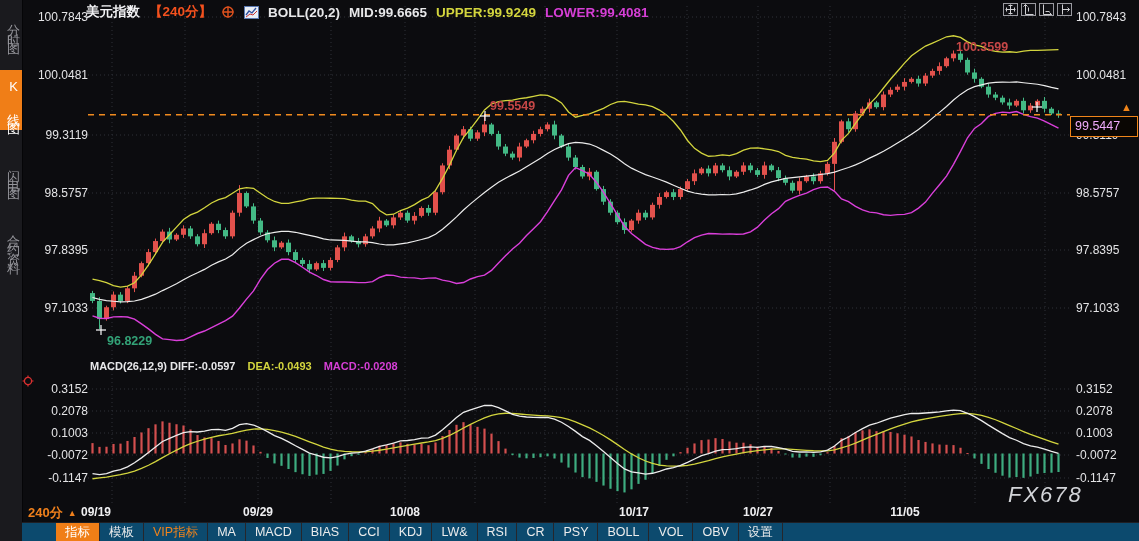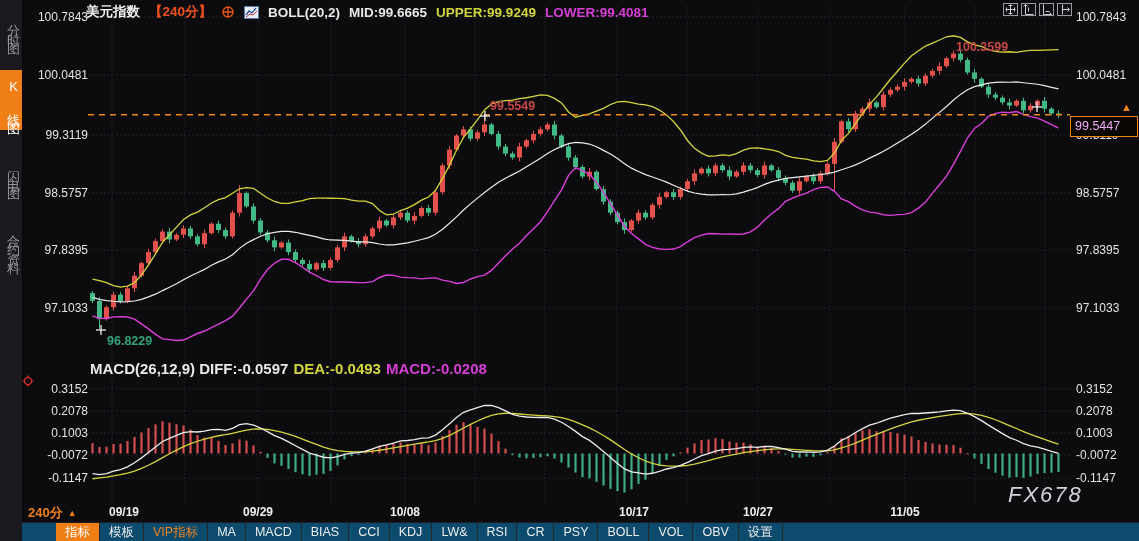--- a/index.html
+++ b/index.html
@@ -19,21 +19,21 @@
   .h-boll,.h-mid{color:#e8e8ea;text-align:right;} .h-upper{color:#d3d53e;} .h-lower{color:#d63fd6;}
   .h-icon{display:inline-block;line-height:0;}
   
   #topicons{position:absolute;left:1003px;top:3px;display:flex;gap:3px;}
   .ticon{width:15px;height:13px;border:1px solid #9a9aa0;box-sizing:border-box;display:flex;align-items:center;justify-content:center;background:#101014;}
   
   .tick{position:absolute;font-size:12px;line-height:14px;color:#e4e4e6;white-space:nowrap;}
   .tick.l{transform:translateX(-100%);}
   .date{position:absolute;font-size:12px;font-weight:bold;color:#f0f0f2;transform:translateX(-50%);top:505px;}
   
-  #macdlegend{position:absolute;left:90px;top:360px;display:flex;gap:5px;font-size:15px;font-weight:bold;white-space:nowrap;}
+  #macdlegend{position:absolute;left:90px;top:360px;display:flex;gap:12px;font-size:11px;font-weight:bold;white-space:nowrap;}
   .m-main{color:#e8e8ea;} .m-dea{color:#d3d53e;} .m-macd{color:#d63fd6;}
   
   #alert{position:absolute;left:22px;top:375px;line-height:0;}
   
   #pricebox{position:absolute;left:1070px;top:116px;width:62px;height:19px;background:#0a0603;
             border:1px solid #f0851a;color:#f0abfc;font-size:12.5px;line-height:19px;padding-left:4px;z-index:5;}
   #pricearrow{position:absolute;left:1121px;top:102px;color:#f0851a;font-size:11px;z-index:6;line-height:1;}
   
   #periodrow{position:absolute;left:28px;top:504px;color:#f0801c;font-size:13px;font-weight:bold;display:flex;align-items:center;gap:5px;}
   #periodrow .arr{font-size:9px;}
@@ -617,21 +617,21 @@
 
   <div id="pricearrow">▲</div>
   <div id="pricebox">99.5447</div>
 
   <div id="periodrow">
     <span>240分</span>
     <span class="arr">▲</span>
   </div>
 
   <div id="dates">
-      <span class="date" style="left: 124px;">09/19</span>
+      <span class="date" style="left: 96px;">09/19</span>
       <span class="date" style="left: 258px;">09/29</span>
       <span class="date" style="left: 405px;">10/08</span>
       <span class="date" style="left: 634px;">10/17</span>
       <span class="date" style="left: 758px;">10/27</span>
       <span class="date" style="left: 905px;">11/05</span>
     </div>
 
   <div id="watermark">FX678</div>
 
   <nav id="toolbar">

